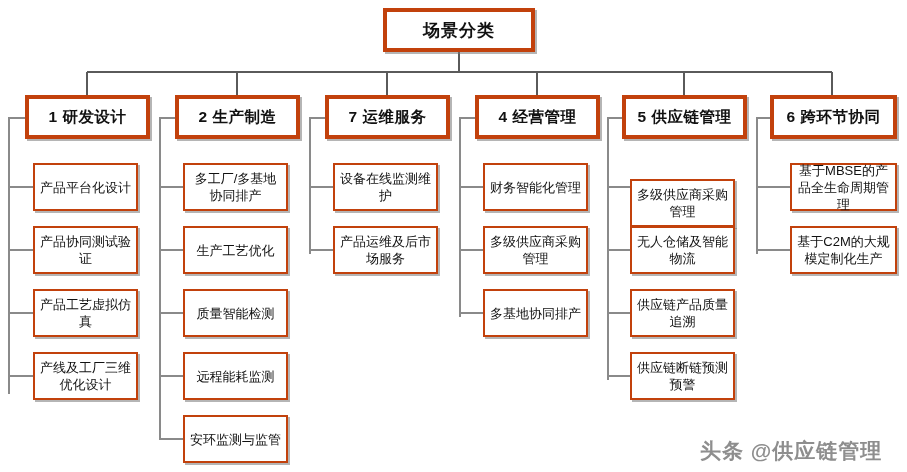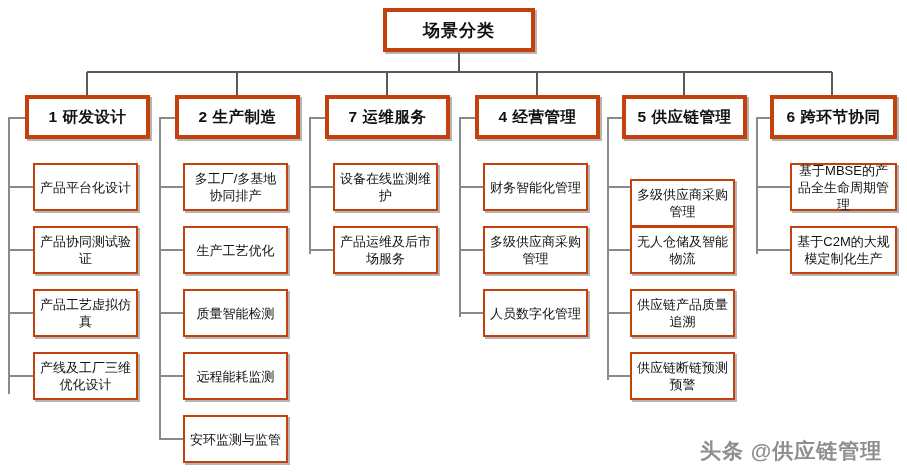--- a/index.html
+++ b/index.html
@@ -169,21 +169,21 @@
     <span>产品运维及后市场服务</span>
   </div>
 
   <div class="node child" style="left:483px;top:163px;width:105px;">
     <span>财务智能化管理</span>
   </div>
   <div class="node child" style="left:483px;top:226px;width:105px;">
     <span>多级供应商采购管理</span>
   </div>
   <div class="node child" style="left:483px;top:289px;width:105px;">
-    <span>人员数字化管理</span>
+    <span>多基地协同排产</span>
   </div>
 
   <div class="node child" style="left:630px;top:163px;width:105px;margin-top:16px;">
     <span>多级供应商采购管理</span>
   </div>
   <div class="node child" style="left:630px;top:226px;width:105px;">
     <span>无人仓储及智能物流</span>
   </div>
   <div class="node child" style="left:630px;top:289px;width:105px;">
     <span>供应链产品质量追溯</span>

